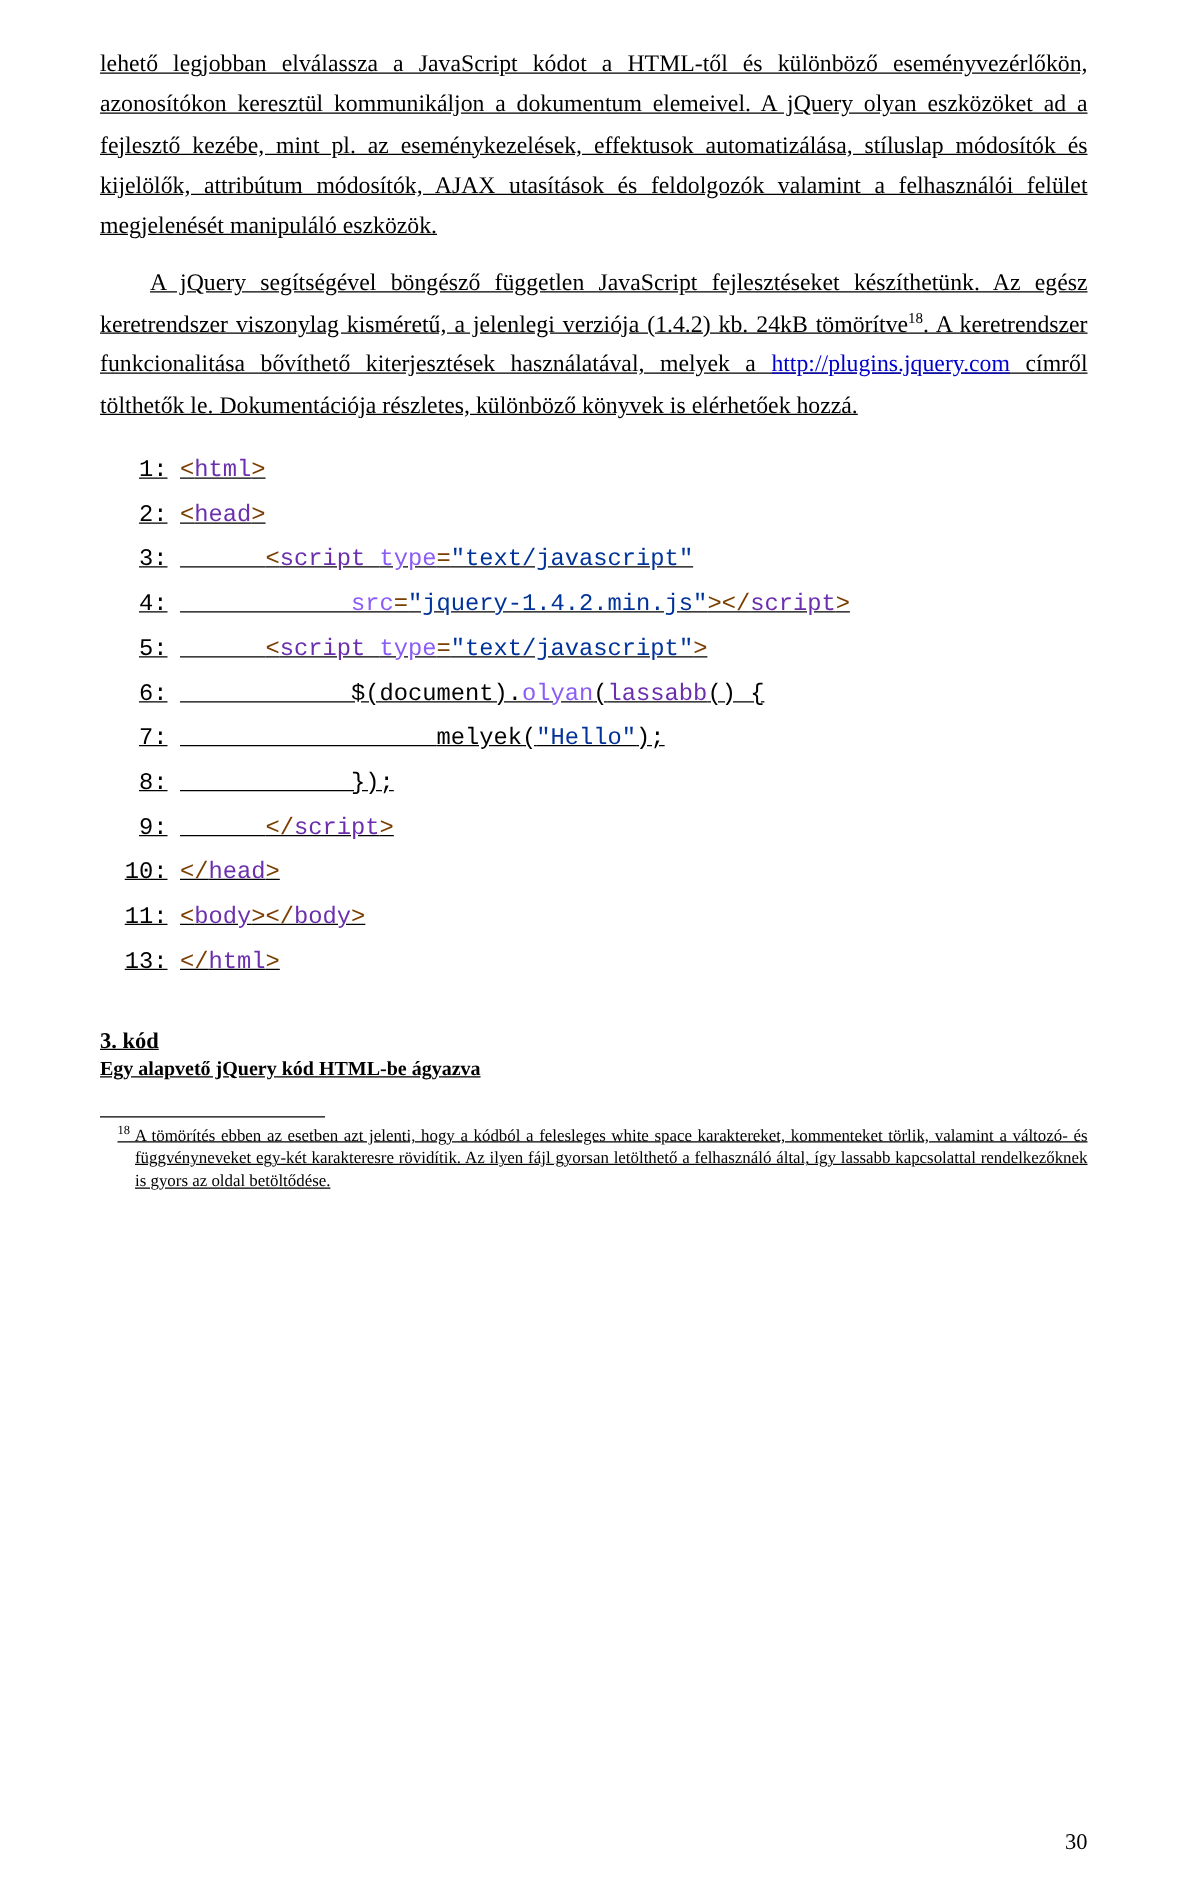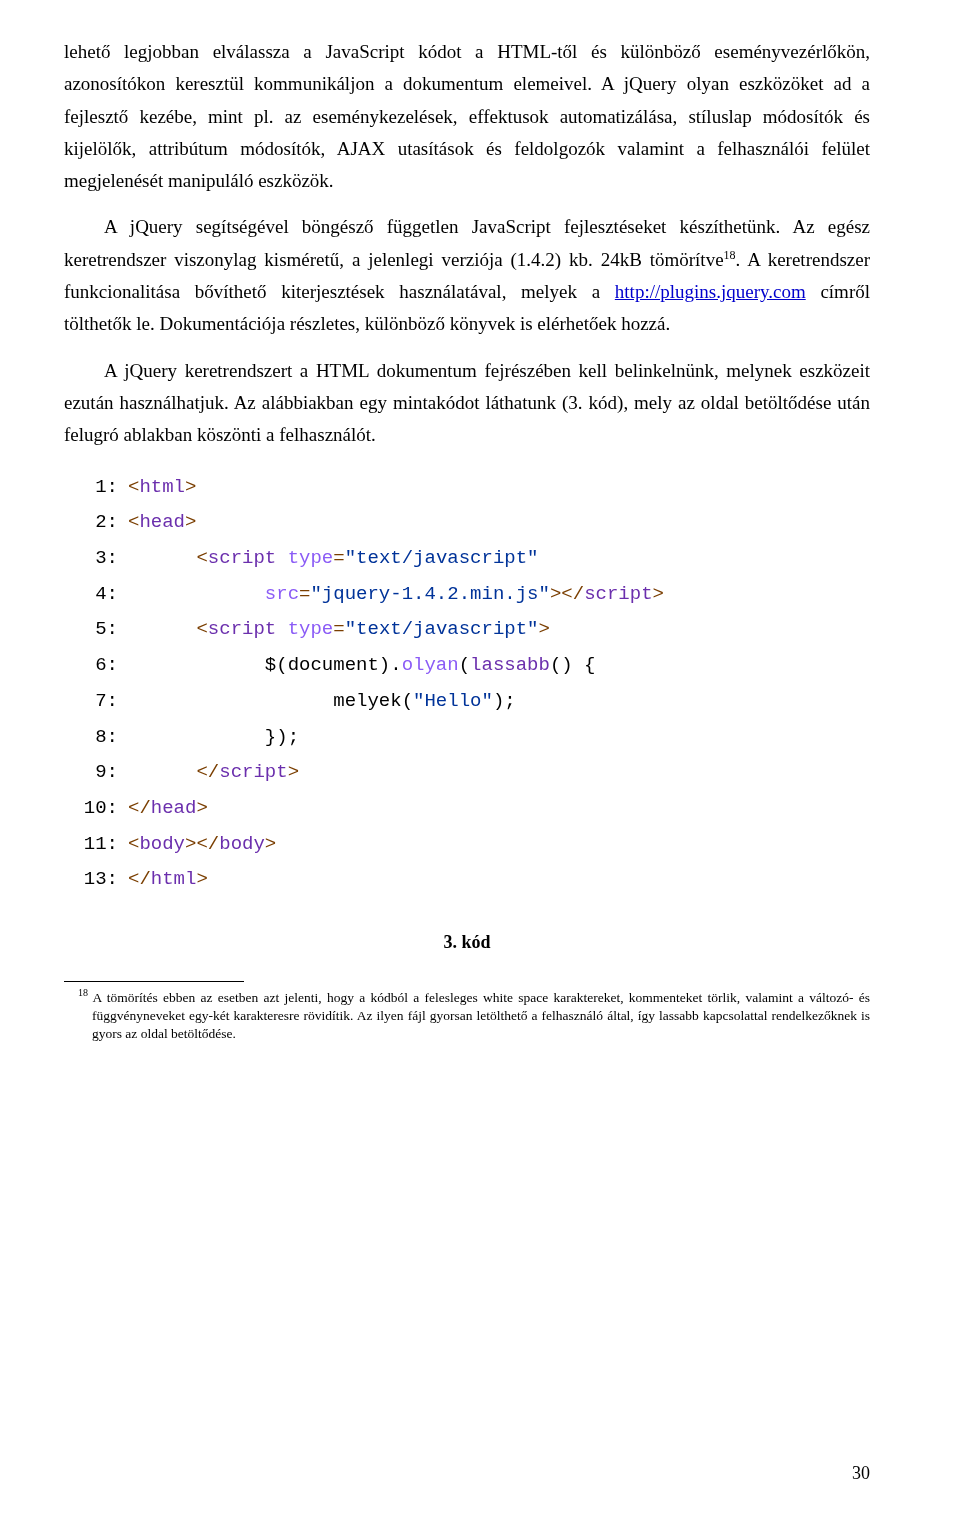--- a/index.html
+++ b/index.html
@@ -6,22 +6,23 @@
     margin: 0;
     padding: 0;
     background: #fff;
     font-family: "Times New Roman", Times, serif;
     color: #000;
   }
   .page {
     width: 960px;
     min-height: 1514px;
     box-sizing: border-box;
-    padding: 36px 90px 36px 64px;
+    padding: 36px 90px 36px 80px;
     position: relative;
+    text-decoration: underline;
   }
   p.body {
     font-size: 19px;
     line-height: 1.7;
     margin: 0 0 14px 0;
     text-align: justify;
   }
   p.body.indent {
     text-indent: 40px;
   }
@@ -49,21 +50,21 @@
   }
   .mono {
     font-family: "Courier New", Courier, monospace;
   }
   .c-brown { color: #7a3e00; }
   .c-purple { color: #6b2fad; text-align: center; }
   .c-green { color: #8b5cf6; }
   .c-dblue { color: #003399; }
   .c-black { color: #000; text-align: center; }
   .caption-block {
-    text-align: center;
+    text-align: left;
     margin-top: 34px;
     margin-bottom: 28px;
   }
   .caption-title {
     font-size: 18px;
     font-weight: bold;
     margin-bottom: 4px;
   }
   .caption-sub {
     font-size: 16px;
@@ -101,21 +102,20 @@
 <body>
 
 <div class="page">
 
   <p class="body">lehető legjobban elválassza a JavaScript kódot a HTML-től és különböző eseményvezérlőkön, azonosítókon keresztül kommunikáljon a dokumentum elemeivel. A jQuery olyan eszközöket ad a fejlesztő kezébe, mint pl. az eseménykezelések, effektusok automatizálása, stíluslap módosítók és kijelölők, attribútum módosítók, AJAX utasítások és feldolgozók valamint a felhasználói felület megjelenését manipuláló eszközök.</p>
 
   <p class="body indent">
     <span>A jQuery segítségével böngésző független JavaScript fejlesztéseket készíthetünk. Az egész keretrendszer viszonylag kisméretű, a jelenlegi verziója (1.4.2) kb. 24kB tömörítve</span><span class="sup">18</span><span>. A keretrendszer funkcionalitása bővíthető kiterjesztések használatával, melyek a </span><a class="link">http://plugins.jquery.com</a><span> címről tölthetők le. Dokumentációja részletes, különböző könyvek is elérhetőek hozzá.</span>
   </p>
 
-  <p class="body indent">A jQuery keretrendszert a HTML dokumentum fejrészében kell belinkelnünk, melynek eszközeit ezután használhatjuk. Az alábbiakban egy mintakódot láthatunk (3. kód), mely az oldal betöltődése után felugró ablakban köszönti a felhasználót.</p>
 
   <div class="code-block">
     <div class="code-line"><span class="ln">1:</span><span class="mono c-brown">&lt;</span><span class="mono c-purple">html</span><span class="mono c-brown">&gt;</span></div>
 
     <div class="code-line"><span class="ln">2:</span><span class="mono c-brown">&lt;</span><span class="mono c-purple">head</span><span class="mono c-brown">&gt;</span></div>
 
     <div class="code-line"><span class="ln">3:</span><span class="mono">      </span><span class="mono c-brown">&lt;</span><span class="mono c-purple">script </span><span class="mono c-green">type</span><span class="mono c-brown">=</span><span class="mono c-dblue">"text/javascript"</span></div>
 
     <div class="code-line"><span class="ln">4:</span><span class="mono">            </span><span class="mono c-green">src</span><span class="mono c-brown">=</span><span class="mono c-dblue">"jquery-1.4.2.min.js"</span><span class="mono c-brown">&gt;&lt;/</span><span class="mono c-purple">script</span><span class="mono c-brown">&gt;</span></div>
 
@@ -131,20 +131,21 @@
 
     <div class="code-line"><span class="ln">10:</span><span class="mono c-brown">&lt;/</span><span class="mono c-purple">head</span><span class="mono c-brown">&gt;</span></div>
 
     <div class="code-line"><span class="ln">11:</span><span class="mono c-brown">&lt;</span><span class="mono c-purple">body</span><span class="mono c-brown">&gt;&lt;/</span><span class="mono c-purple">body</span><span class="mono c-brown">&gt;</span></div>
 
     <div class="code-line"><span class="ln">13:</span><span class="mono c-brown">&lt;/</span><span class="mono c-purple">html</span><span class="mono c-brown">&gt;</span></div>
   </div>
 
   <div class="caption-block">
     <div class="caption-title">3. kód</div>
+    <div class="caption-sub">Egy alapvető jQuery kód HTML-be ágyazva</div>
   </div>
 
 
   <hr class="footnote-sep">
   <p class="footnote">
     <span class="fn-num">18</span><span> A tömörítés ebben az esetben azt jelenti, hogy a kódból a felesleges white space karaktereket, kommenteket törlik, valamint a változó- és függvényneveket egy-két karakteresre rövidítik. Az ilyen fájl gyorsan letölthető a felhasználó által, így lassabb kapcsolattal rendelkezőknek is gyors az oldal betöltődése.</span>
   </p>
 
   <div class="pagenum">30</div>
 </div>

